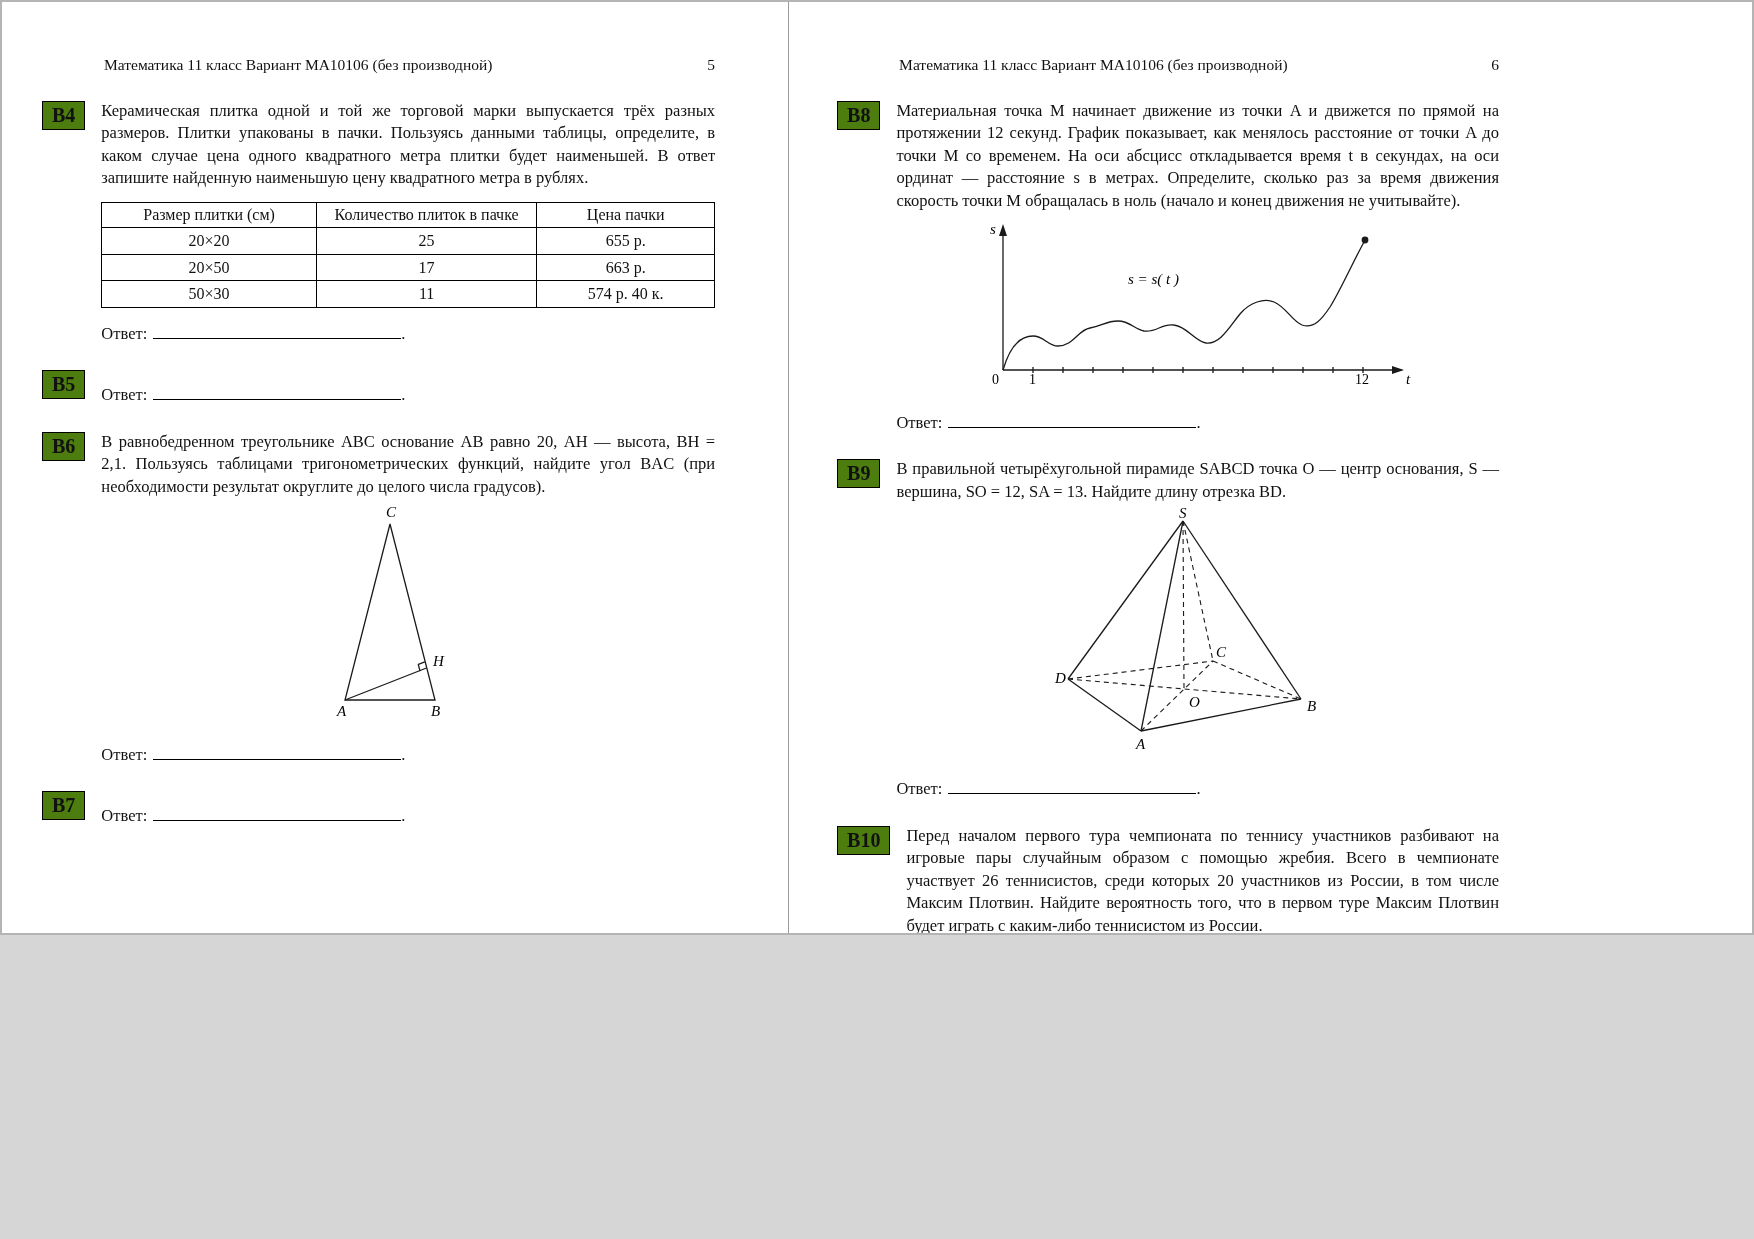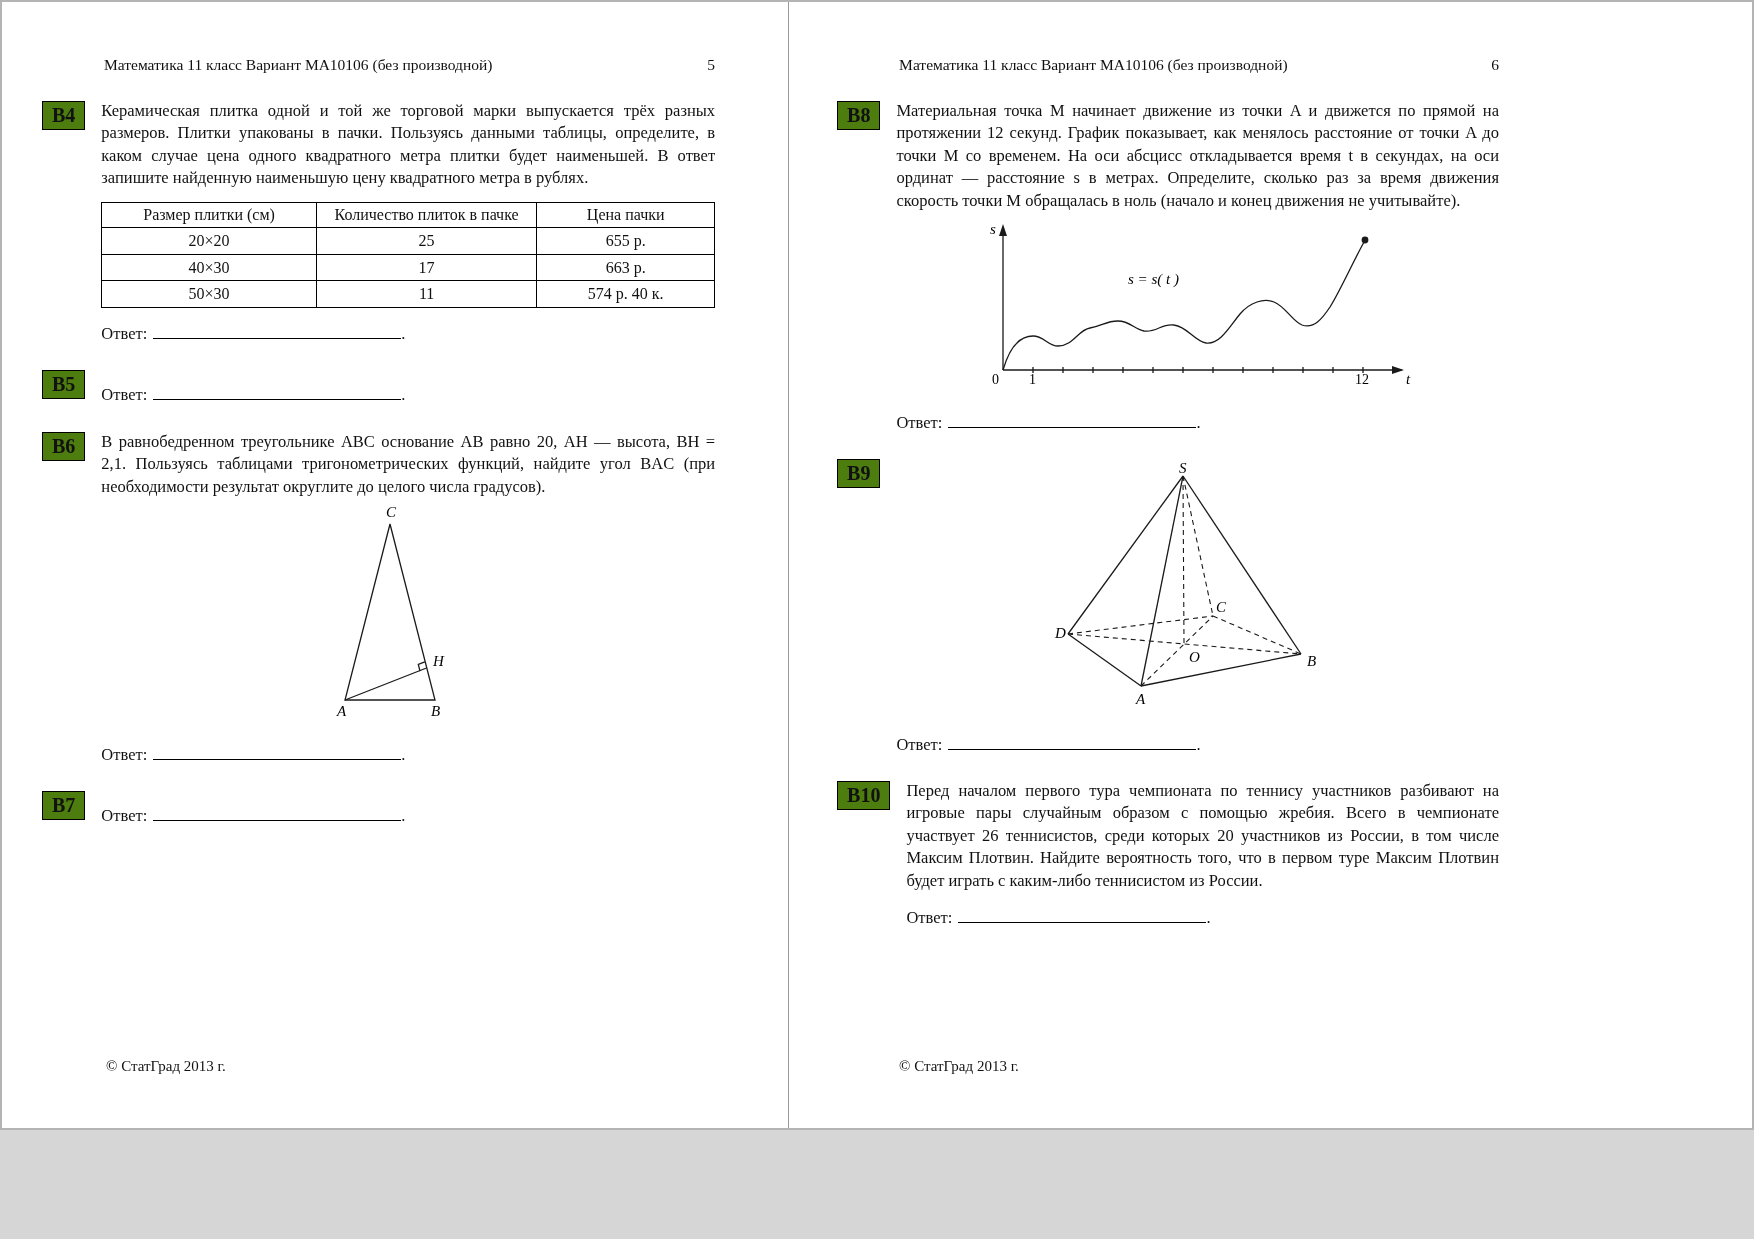--- a/index.html
+++ b/index.html
@@ -1,18 +1,18 @@
 <!DOCTYPE html>
 <html><head>
 <meta charset="utf-8">
 <style>
   * { box-sizing: border-box; }
   html,body { margin:0; padding:0; background:#d6d6d6; }
   body { font-family:"Liberation Serif", serif; color:#111; }
-  .sheet { width:1754px; height:1130px; background:#fff; border:2px solid #b4b4b4; display:flex; position:relative; overflow:hidden; }
+  .sheet { width:1754px; height:935px; background:#fff; border:2px solid #b4b4b4; display:flex; position:relative; overflow:hidden; }
   .page { position:relative; height:100%; }
   .page-left  { width:787px; }
   .page-right { width:965px; border-left:1px solid #9a9a9a; }
   .content-l { padding:54px 73px 0 40px; }
   .content-r { padding:54px 253px 0 48px; }
 
   .header { display:flex; align-items:baseline; font-size:15.5px; margin-left:62px; margin-bottom:26px; }
   .header .spacer { flex:1; }
 
   .problem { display:flex; align-items:flex-start; margin-bottom:24px; }
@@ -66,21 +66,21 @@
                 <th class="c3">Цена пачки</th>
               </tr>
             </thead>
             <tbody>
               <tr>
                 <td>20×20</td>
                 <td>25</td>
                 <td>655 р.</td>
               </tr>
               <tr>
-                <td>40×30</td>
+                <td>20×50</td>
                 <td>17</td>
                 <td>663 р.</td>
               </tr>
               <tr>
                 <td>50×30</td>
                 <td>11</td>
                 <td>574 р. 40 к.</td>
               </tr>
             </tbody>
           </table>
@@ -194,20 +194,21 @@
           </div>
           <div class="answer">
             <span>Ответ:</span><span class="line"></span><span>.</span>
           </div>
         </div>
       </div>
 
       <div class="problem">
         <div class="plabel">В9</div>
         <div class="pbody">
+          <div>В правильной четырёхугольной пирамиде SABCD точка O — центр основания, S — вершина, SO = 12, SA = 13. Найдите длину отрезка BD.</div>
           <div class="fig-center">
             <svg width="290" height="248" viewBox="0 0 290 248">
 
               <line class="dash" x1="15" y1="170" x2="160" y2="152"></line>
               <line class="dash" x1="160" y1="152" x2="248" y2="190"></line>
               <line class="dash" x1="130" y1="12" x2="160" y2="152"></line>
               <line class="dash" x1="15" y1="170" x2="248" y2="190"></line>
               <line class="dash" x1="88" y1="222" x2="160" y2="152"></line>
               <line class="dash" x1="130" y1="12" x2="131" y2="180"></line>
 

